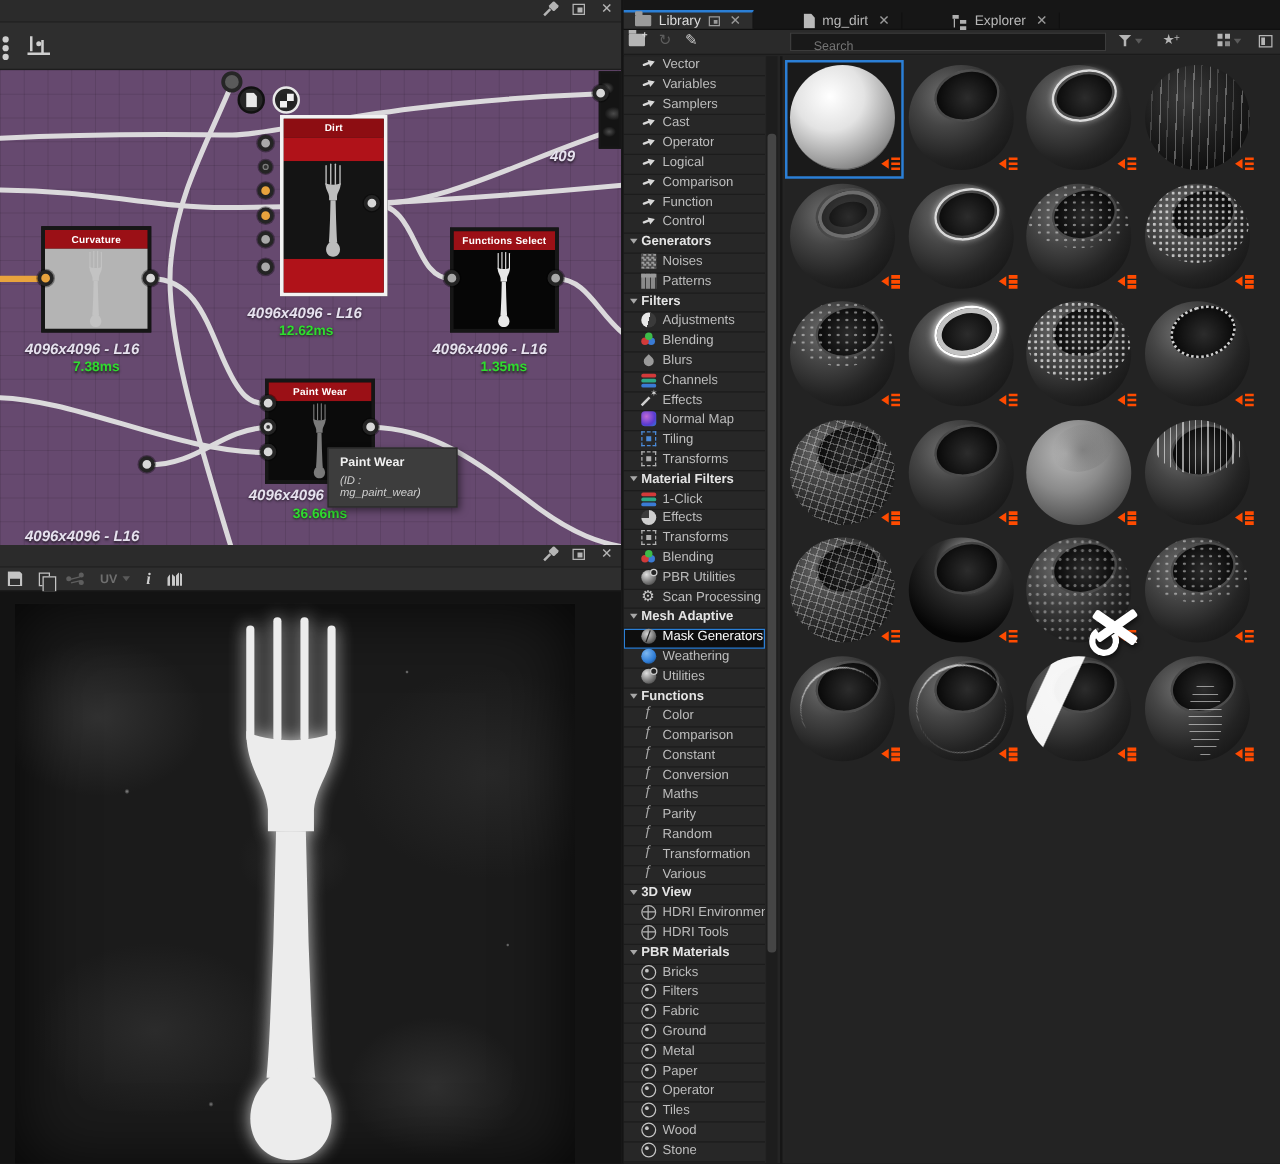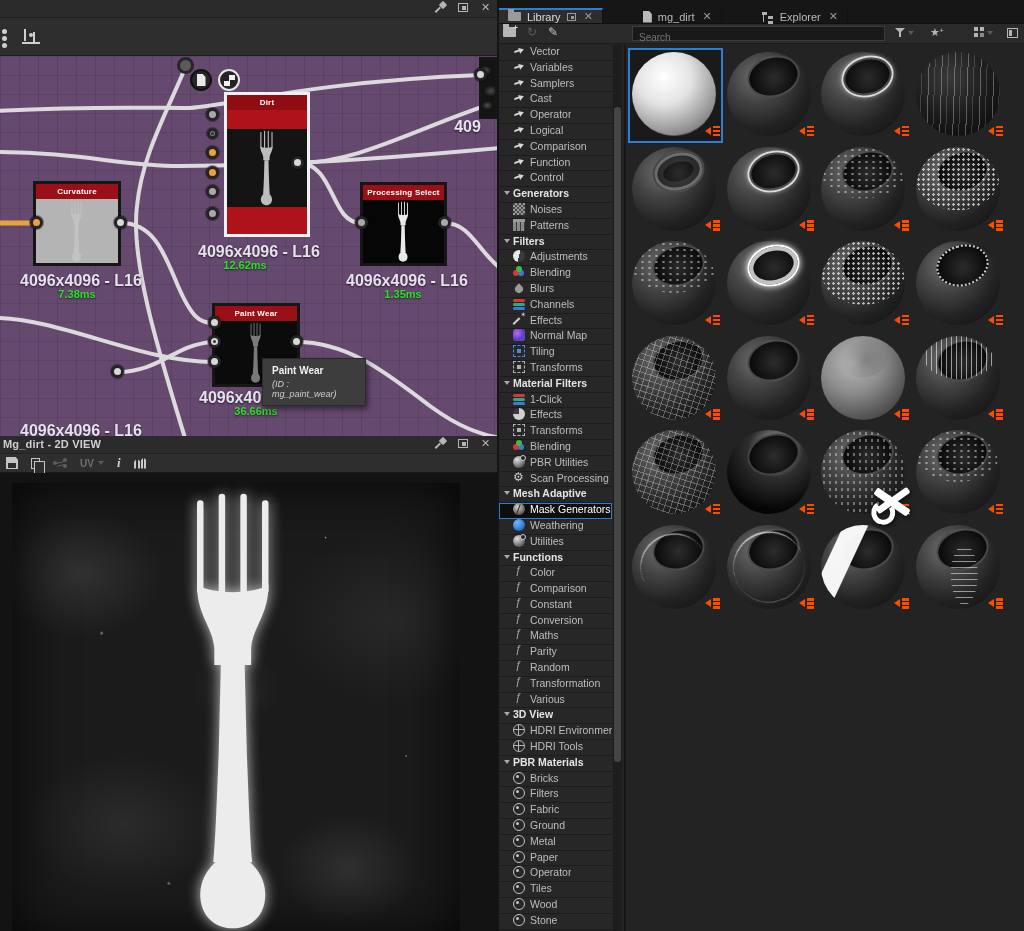--- a/index.html
+++ b/index.html
@@ -37,21 +37,21 @@
     background-image:
       linear-gradient(rgba(0,0,0,.10) 1px, transparent 1px),
       linear-gradient(90deg, rgba(0,0,0,.10) 1px, transparent 1px);
     background-size:19px 19px;
   }
   #wires { position:absolute; left:0; top:0; }
   .gnode { position:absolute; border:3px solid #161616; background:#0c0c0c; }
   .gnode.selected { border-color:#f2f2f2; }
   .gnode-header { height:15px; background:#9b1016; color:#fff; font-size:8px; font-weight:bold; text-align:center; line-height:15px; letter-spacing:.2px; white-space:nowrap; overflow:hidden; }
   .gnode-body { position:relative; overflow:hidden; }
-  .node-label { position:absolute; font-size:16px; font-weight:bold; color:#e6e1ee; text-shadow:0 1px 2px #241b28; text-align:center; white-space:nowrap; }
+  .node-label { position:absolute; font-size:12px; font-weight:bold; color:#e6e1ee; text-shadow:0 1px 2px #241b28; text-align:left; white-space:nowrap;font-style:italic; }
   .node-time { position:absolute; font-size:11px; font-weight:bold; color:#2fdc2f; text-shadow:0 1px 2px #14240f; text-align:center; }
   .pin { position:absolute; width:13px; height:13px; border-radius:50%; background:#a9a9a9; border:3px solid #242424; box-shadow:0 0 0 1px rgba(0,0,0,.35); }
   .pin.orange { background:#e8a33d; }
   .pin.light { background:#d8d8d8; }
   .pin.small { width:11px; height:11px; background:#7d7d7d; }
   .pin.dotc::after { content:""; position:absolute; left:50%; top:50%; width:3px; height:3px; margin:-1.5px; border-radius:50%; background:#333; }
   .dotnode { position:absolute; width:17px; height:17px; border-radius:50%; background:#5a5a5a; border:3px solid #262626; }
   .node-btn { position:absolute; width:22px; height:22px; border-radius:50%; background:#262626; border:2px solid #111; display:flex; align-items:center; justify-content:center; }
   .ic-docw { width:9px; height:12px; background:#e8e8e8; clip-path:polygon(0 0,70% 0,100% 25%,100% 100%,0 100%); }
   .ic-checker { width:11px; height:11px; background:conic-gradient(#f0f0f0 0 25%, #222 0 50%, #f0f0f0 0 75%, #222 0); }
@@ -126,21 +126,21 @@
   .ic-dock-sm::after { content:""; position:absolute; right:1px; bottom:1px; width:3px; height:3px; background:#9a9a9a; }
 
   #libtoolbar { height:20px; background:#2a2a2a; border-bottom:1px solid #1b1b1b; position:relative; }
   .lt-left { position:absolute; left:4px; top:2px; display:flex; gap:11px; align-items:center; }
   .ic-folder-plus { width:13px; height:10px; background:#b5b5b5; border-radius:1px; }
   .ic-folder-plus::before { content:""; position:absolute; left:0; top:-3px; width:6px; height:3px; background:#b5b5b5; }
   .ic-folder-plus::after { content:"+"; position:absolute; right:-2px; top:-4px; color:#d8d8d8; font-size:8px; font-weight:bold; }
   .ic-refresh { color:#5d5d5d; font-size:12px; line-height:12px; }
   .ic-pencil { color:#c9c9c9; font-size:12px; line-height:12px; }
   #search-wrap { position:absolute; left:133px; top:2px; width:253px; height:15px; background:#191919; border:1px solid #3c3c3c; }
-  #search-input { width:100%; height:100%; background:transparent; border:0; outline:0; color:#cfcfcf; font-size:10px; padding:0 6px; font-family:"Liberation Sans", sans-serif; }
+  #search-input { width:100%; height:100%; background:transparent; border:0; outline:0; color:#cfcfcf; font-size:10px; padding:0 18px; font-family:"Liberation Sans", sans-serif; }
   #search-input::placeholder { color:#747474; }
   .lt-right1 { position:absolute; left:396px; top:3px; display:flex; gap:16px; align-items:center; }
   .ic-funnel { width:11px; height:11px; }
   .ic-funnel::before { content:""; position:absolute; left:0; top:1px; width:0; height:0; border-left:5px solid transparent; border-right:5px solid transparent; border-top:5px solid #b5b5b5; }
   .ic-funnel::after { content:""; position:absolute; left:4px; top:5px; width:2px; height:5px; background:#b5b5b5; }
   .ic-star { color:#b5b5b5; font-size:11px; line-height:11px; }
   .ic-star::after { content:"+"; position:absolute; right:-4px; top:-2px; font-size:8px; color:#b5b5b5; }
   .lt-right2 { position:absolute; right:6px; top:3px; display:flex; gap:14px; align-items:center; }
   .ic-thumbgrid { width:11px; height:11px; }
   .ic-thumbgrid::before { content:""; position:absolute; left:0; top:0; width:4px; height:4px; background:#b5b5b5; box-shadow:6px 0 0 #b5b5b5, 0 6px 0 #b5b5b5, 6px 6px 0 #8a8a8a; }
@@ -321,21 +321,21 @@
       <div class="node-btn" style="left:190px; top:13px;">
           <span class="ic ic-docw"></span>
         </div>
       <div class="node-btn" style="left:218px; top:13px; border-color:#e8e8e8;">
           <span class="ic ic-checker"></span>
         </div>
       <div class="node-label" style="left:198px; top:187px; width:114px;">4096x4096 - L16</div>
       <div class="node-time" style="left:188px; top:203px; width:114px;">12.62ms</div>
 
       <div class="gnode" style="left:360px; top:126px; width:87px; height:84px;">
-        <div class="gnode-header">Processing Select</div>
+        <div class="gnode-header">Functions Select</div>
         <div class="gnode-body" style="height:63px; background:#060606;">
           <svg class="fork-sm" width="81" height="63" viewBox="0 0 160 340">
               <use href="#fork" fill="#f2f2f2"></use>
             </svg>
         </div>
       </div>
       <div class="node-label" style="left:346px; top:216px; width:114px;">4096x4096 - L16</div>
       <div class="node-time" style="left:346px; top:232px; width:114px;">1.35ms</div>
 
       <div class="gnode" style="left:212px; top:247px; width:88px; height:84px;">
@@ -373,21 +373,20 @@
 
       <div id="node-tooltip" style="left:262px; top:302px; width:104px;">
         <div class="tt-title">Paint Wear</div>
         <div class="tt-id">(ID : mg_paint_wear)</div>
       </div>
     </div>
   </div>
 
   <div id="view2d" class="abs">
     <div class="panel-titlebar">
-      <div class="panel-title">Mg_dirt - 2D VIEW</div>
       <div class="win-icons">
         <span class="ic ic-pin"></span>
         <span class="ic ic-dock"></span>
         <span class="ic ic-close">✕</span>
       </div>
     </div>
     <div id="view2d-toolbar">
       <span class="ic ic-save"></span>
       <span class="ic ic-copy"></span>
       <span class="ic ic-linknode"></span>

